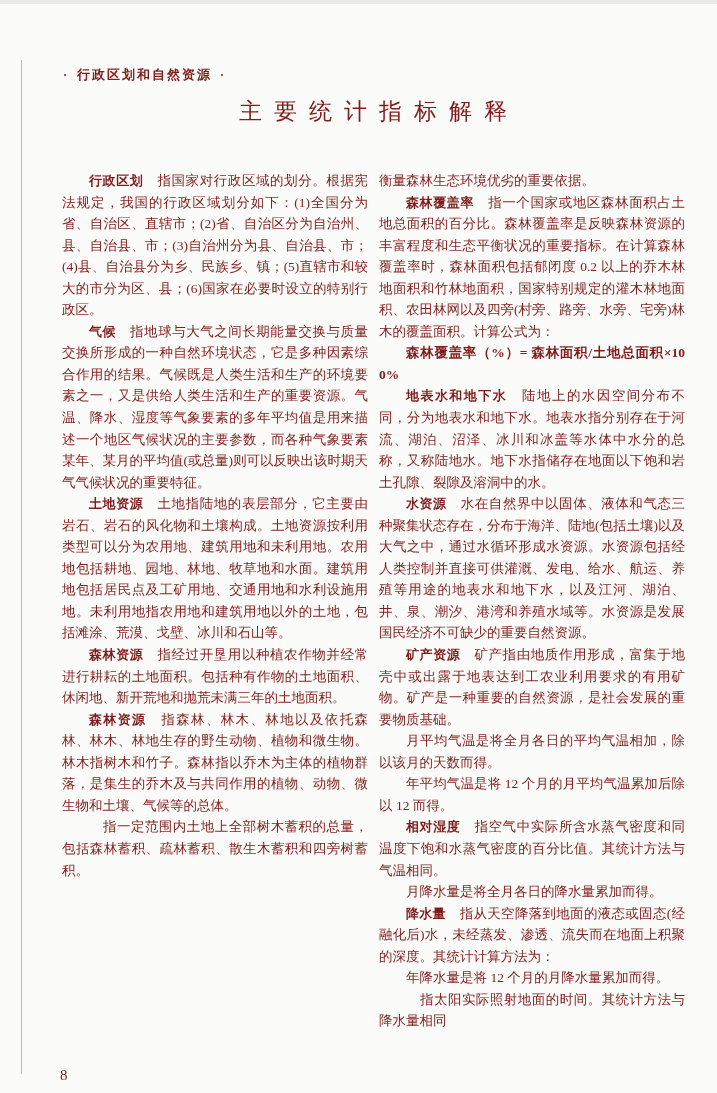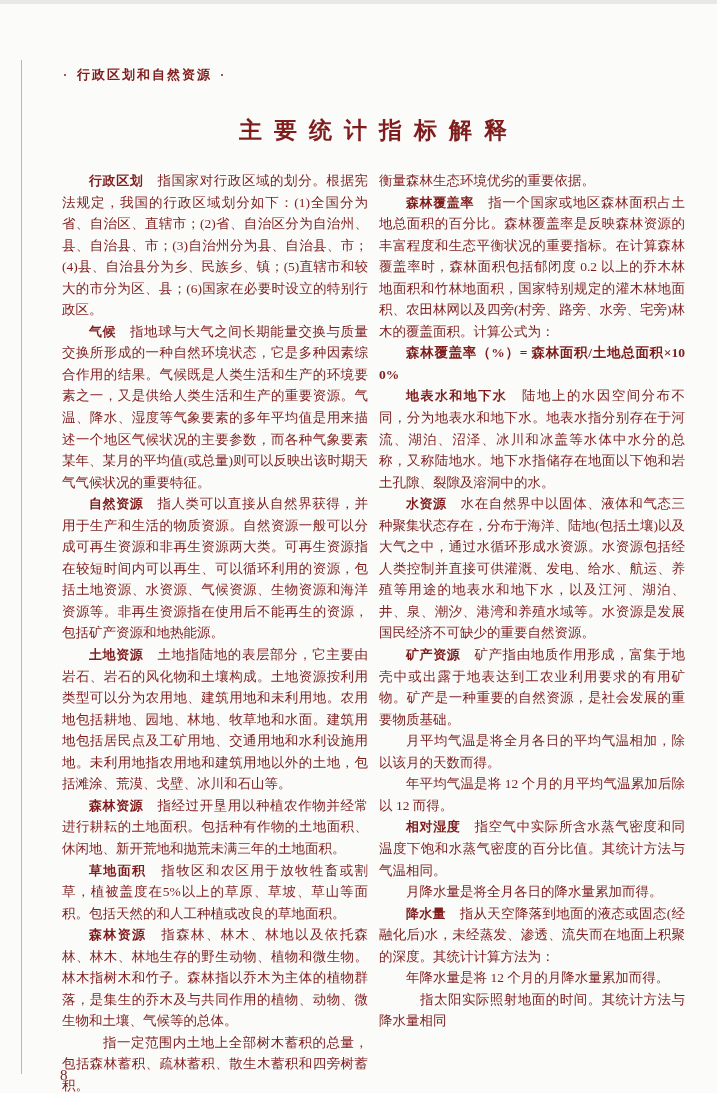--- a/index.html
+++ b/index.html
@@ -34,25 +34,25 @@
     white-space:nowrap;
   }
   .running-head .dot{
     font-weight:bold;
     padding:0 8px;
     font-size:12px;
   }
   .doc-title{
     position:absolute;
     left:62px;
-    top:111px;
+    top:92px;
     width:622px;
     text-align:center;
     font-size:23px;
-    font-weight:bold;
+    font-weight:normal;
     letter-spacing:12px;
     text-indent:12px; 
     white-space:nowrap;
   }
   .content{
     position:absolute;
     left:62px;
     top:166px;
     width:624px;
     display:flex;
@@ -90,24 +90,22 @@
   <div class="edge-line"></div>
 
   <div class="running-head"><span class="dot">·</span><span>行政区划和自然资源</span><span class="dot">·</span></div>
 
   <h1 class="doc-title" style="margin:0;">主要统计指标解释</h1>
 
   <div class="content">
     <div class="col" id="col-left">
         <p class="para"><b>行政区划</b>　指国家对行政区域的划分。根据宪法规定，我国的行政区域划分如下：(1)全国分为省、自治区、直辖市；(2)省、自治区分为自治州、县、自治县、市；(3)自治州分为县、自治县、市；(4)县、自治县分为乡、民族乡、镇；(5)直辖市和较大的市分为区、县；(6)国家在必要时设立的特别行政区。</p>
         <p class="para"><b>气候</b>　指地球与大气之间长期能量交换与质量交换所形成的一种自然环境状态，它是多种因素综合作用的结果。气候既是人类生活和生产的环境要素之一，又是供给人类生活和生产的重要资源。气温、降水、湿度等气象要素的多年平均值是用来描述一个地区气候状况的主要参数，而各种气象要素某年、某月的平均值(或总量)则可以反映出该时期天气气候状况的重要特征。</p>
-        <p class="para"><b>自然资源</b>　指人类可以直接从自然界获得，并用于生产和生活的物质资源。自然资源一般可以分成可再生资源和非再生资源两大类。可再生资源指在较短时间内可以再生、可以循环利用的资源，包括土地资源、水资源、气候资源、生物资源和海洋资源等。非再生资源指在使用后不能再生的资源，包括矿产资源和地热能源。</p>
         <p class="para"><b>土地资源</b>　土地指陆地的表层部分，它主要由岩石、岩石的风化物和土壤构成。土地资源按利用类型可以分为农用地、建筑用地和未利用地。农用地包括耕地、园地、林地、牧草地和水面。建筑用地包括居民点及工矿用地、交通用地和水利设施用地。未利用地指农用地和建筑用地以外的土地，包括滩涂、荒漠、戈壁、冰川和石山等。</p>
         <p class="para"><b>森林资源</b>　指经过开垦用以种植农作物并经常进行耕耘的土地面积。包括种有作物的土地面积、休闲地、新开荒地和抛荒未满三年的土地面积。</p>
-        <p class="para"><b>草地面积</b>　指牧区和农区用于放牧牲畜或割草，植被盖度在5%以上的草原、草坡、草山等面积。包括天然的和人工种植或改良的草地面积。</p>
         <p class="para"><b>森林资源</b>　指森林、林木、林地以及依托森林、林木、林地生存的野生动物、植物和微生物。林木指树木和竹子。森林指以乔木为主体的植物群落，是集生的乔木及与共同作用的植物、动物、微生物和土壤、气候等的总体。</p>
         <p class="para">　指一定范围内土地上全部树木蓄积的总量，包括森林蓄积、疏林蓄积、散生木蓄积和四旁树蓄积。</p>
       </div>
     <div class="col" id="col-right">
         <p class="para noindent">衡量森林生态环境优劣的重要依据。</p>
         <p class="para"><b>森林覆盖率</b>　指一个国家或地区森林面积占土地总面积的百分比。森林覆盖率是反映森林资源的丰富程度和生态平衡状况的重要指标。在计算森林覆盖率时，森林面积包括郁闭度 0.2 以上的乔木林地面积和竹林地面积，国家特别规定的灌木林地面积、农田林网以及四旁(村旁、路旁、水旁、宅旁)林木的覆盖面积。计算公式为：</p>
         <p class="para bold">森林覆盖率（%）= 森林面积/土地总面积×100%</p>
         <p class="para"><b>地表水和地下水</b>　陆地上的水因空间分布不同，分为地表水和地下水。地表水指分别存在于河流、湖泊、沼泽、冰川和冰盖等水体中水分的总称，又称陆地水。地下水指储存在地面以下饱和岩土孔隙、裂隙及溶洞中的水。</p>
         <p class="para"><b>水资源</b>　水在自然界中以固体、液体和气态三种聚集状态存在，分布于海洋、陆地(包括土壤)以及大气之中，通过水循环形成水资源。水资源包括经人类控制并直接可供灌溉、发电、给水、航运、养殖等用途的地表水和地下水，以及江河、湖泊、井、泉、潮汐、港湾和养殖水域等。水资源是发展国民经济不可缺少的重要自然资源。</p>
         <p class="para"><b>矿产资源</b>　矿产指由地质作用形成，富集于地壳中或出露于地表达到工农业利用要求的有用矿物。矿产是一种重要的自然资源，是社会发展的重要物质基础。</p>

